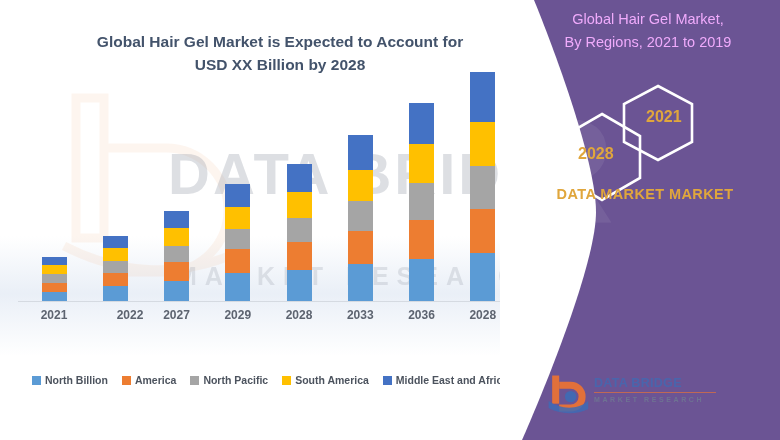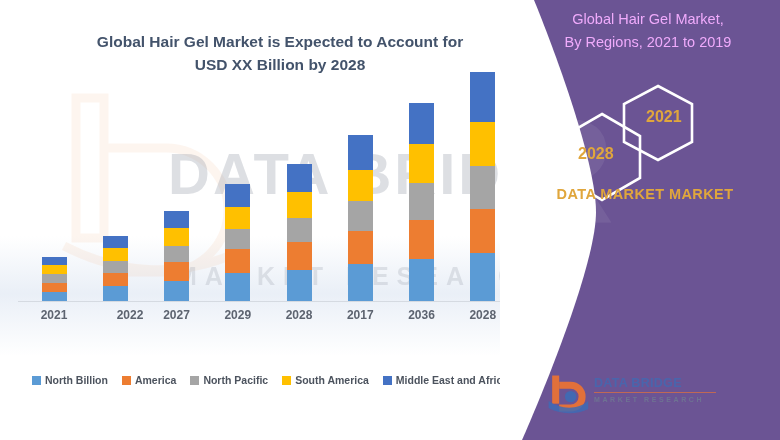--- a/index.html
+++ b/index.html
@@ -350,21 +350,21 @@
             <div class="seg" style="background: rgb(91, 155, 213); height: 20.9677%;"></div>
           </div>
         </div>
       </div>
     <div id="xlabels">
         <div class="x-label" style="left: 26px;">2021</div>
         <div class="x-label" style="left: 102px; margin-top: 38px;">2022</div>
         <div class="x-label" style="left: 148.5px;">2027</div>
         <div class="x-label" style="left: 209.75px;">2029</div>
         <div class="x-label" style="left: 271px;">2028</div>
-        <div class="x-label" style="left: 332.25px;">2017</div>
+        <div class="x-label" style="left: 332.25px;">2033</div>
         <div class="x-label" style="left: 393.5px;">2036</div>
         <div class="x-label" style="left: 454.75px;">2028</div>
       </div>
   </div>
 
   <div class="legend" id="legend">
       <div class="legend-item">
         <span class="legend-swatch" style="background: rgb(91, 155, 213);"></span>
         <span>North Billion</span>
       </div>

